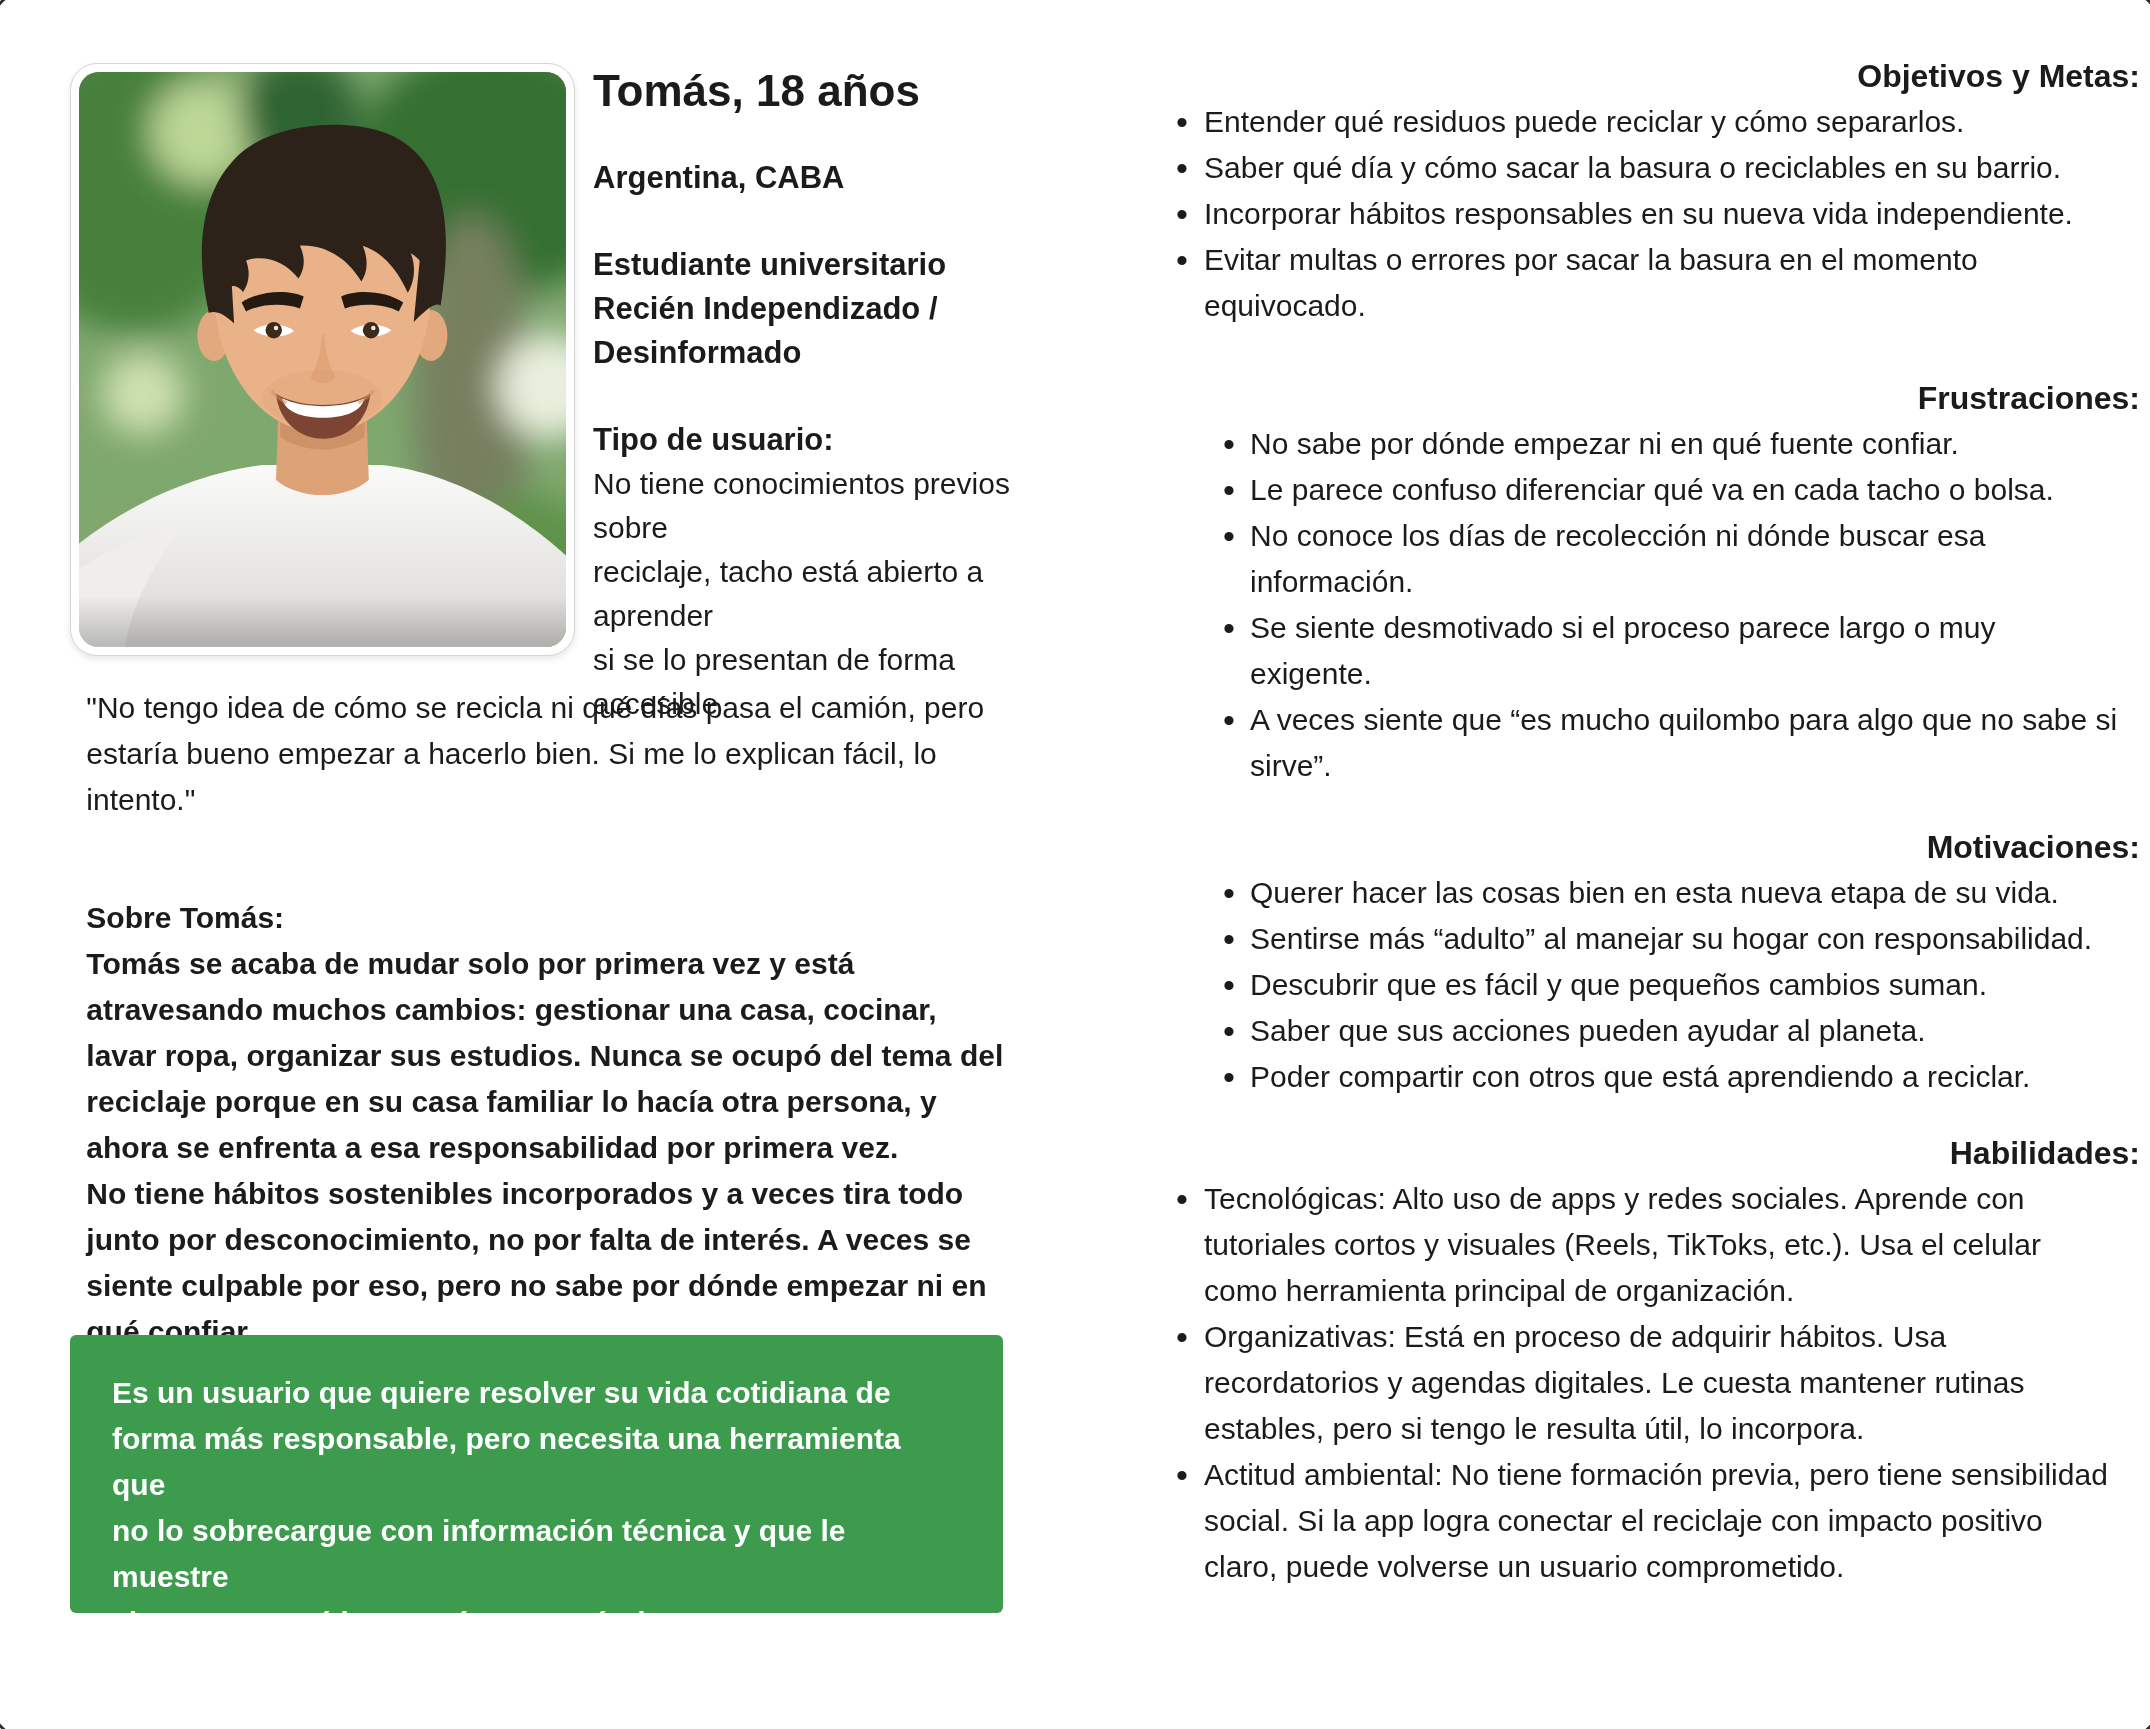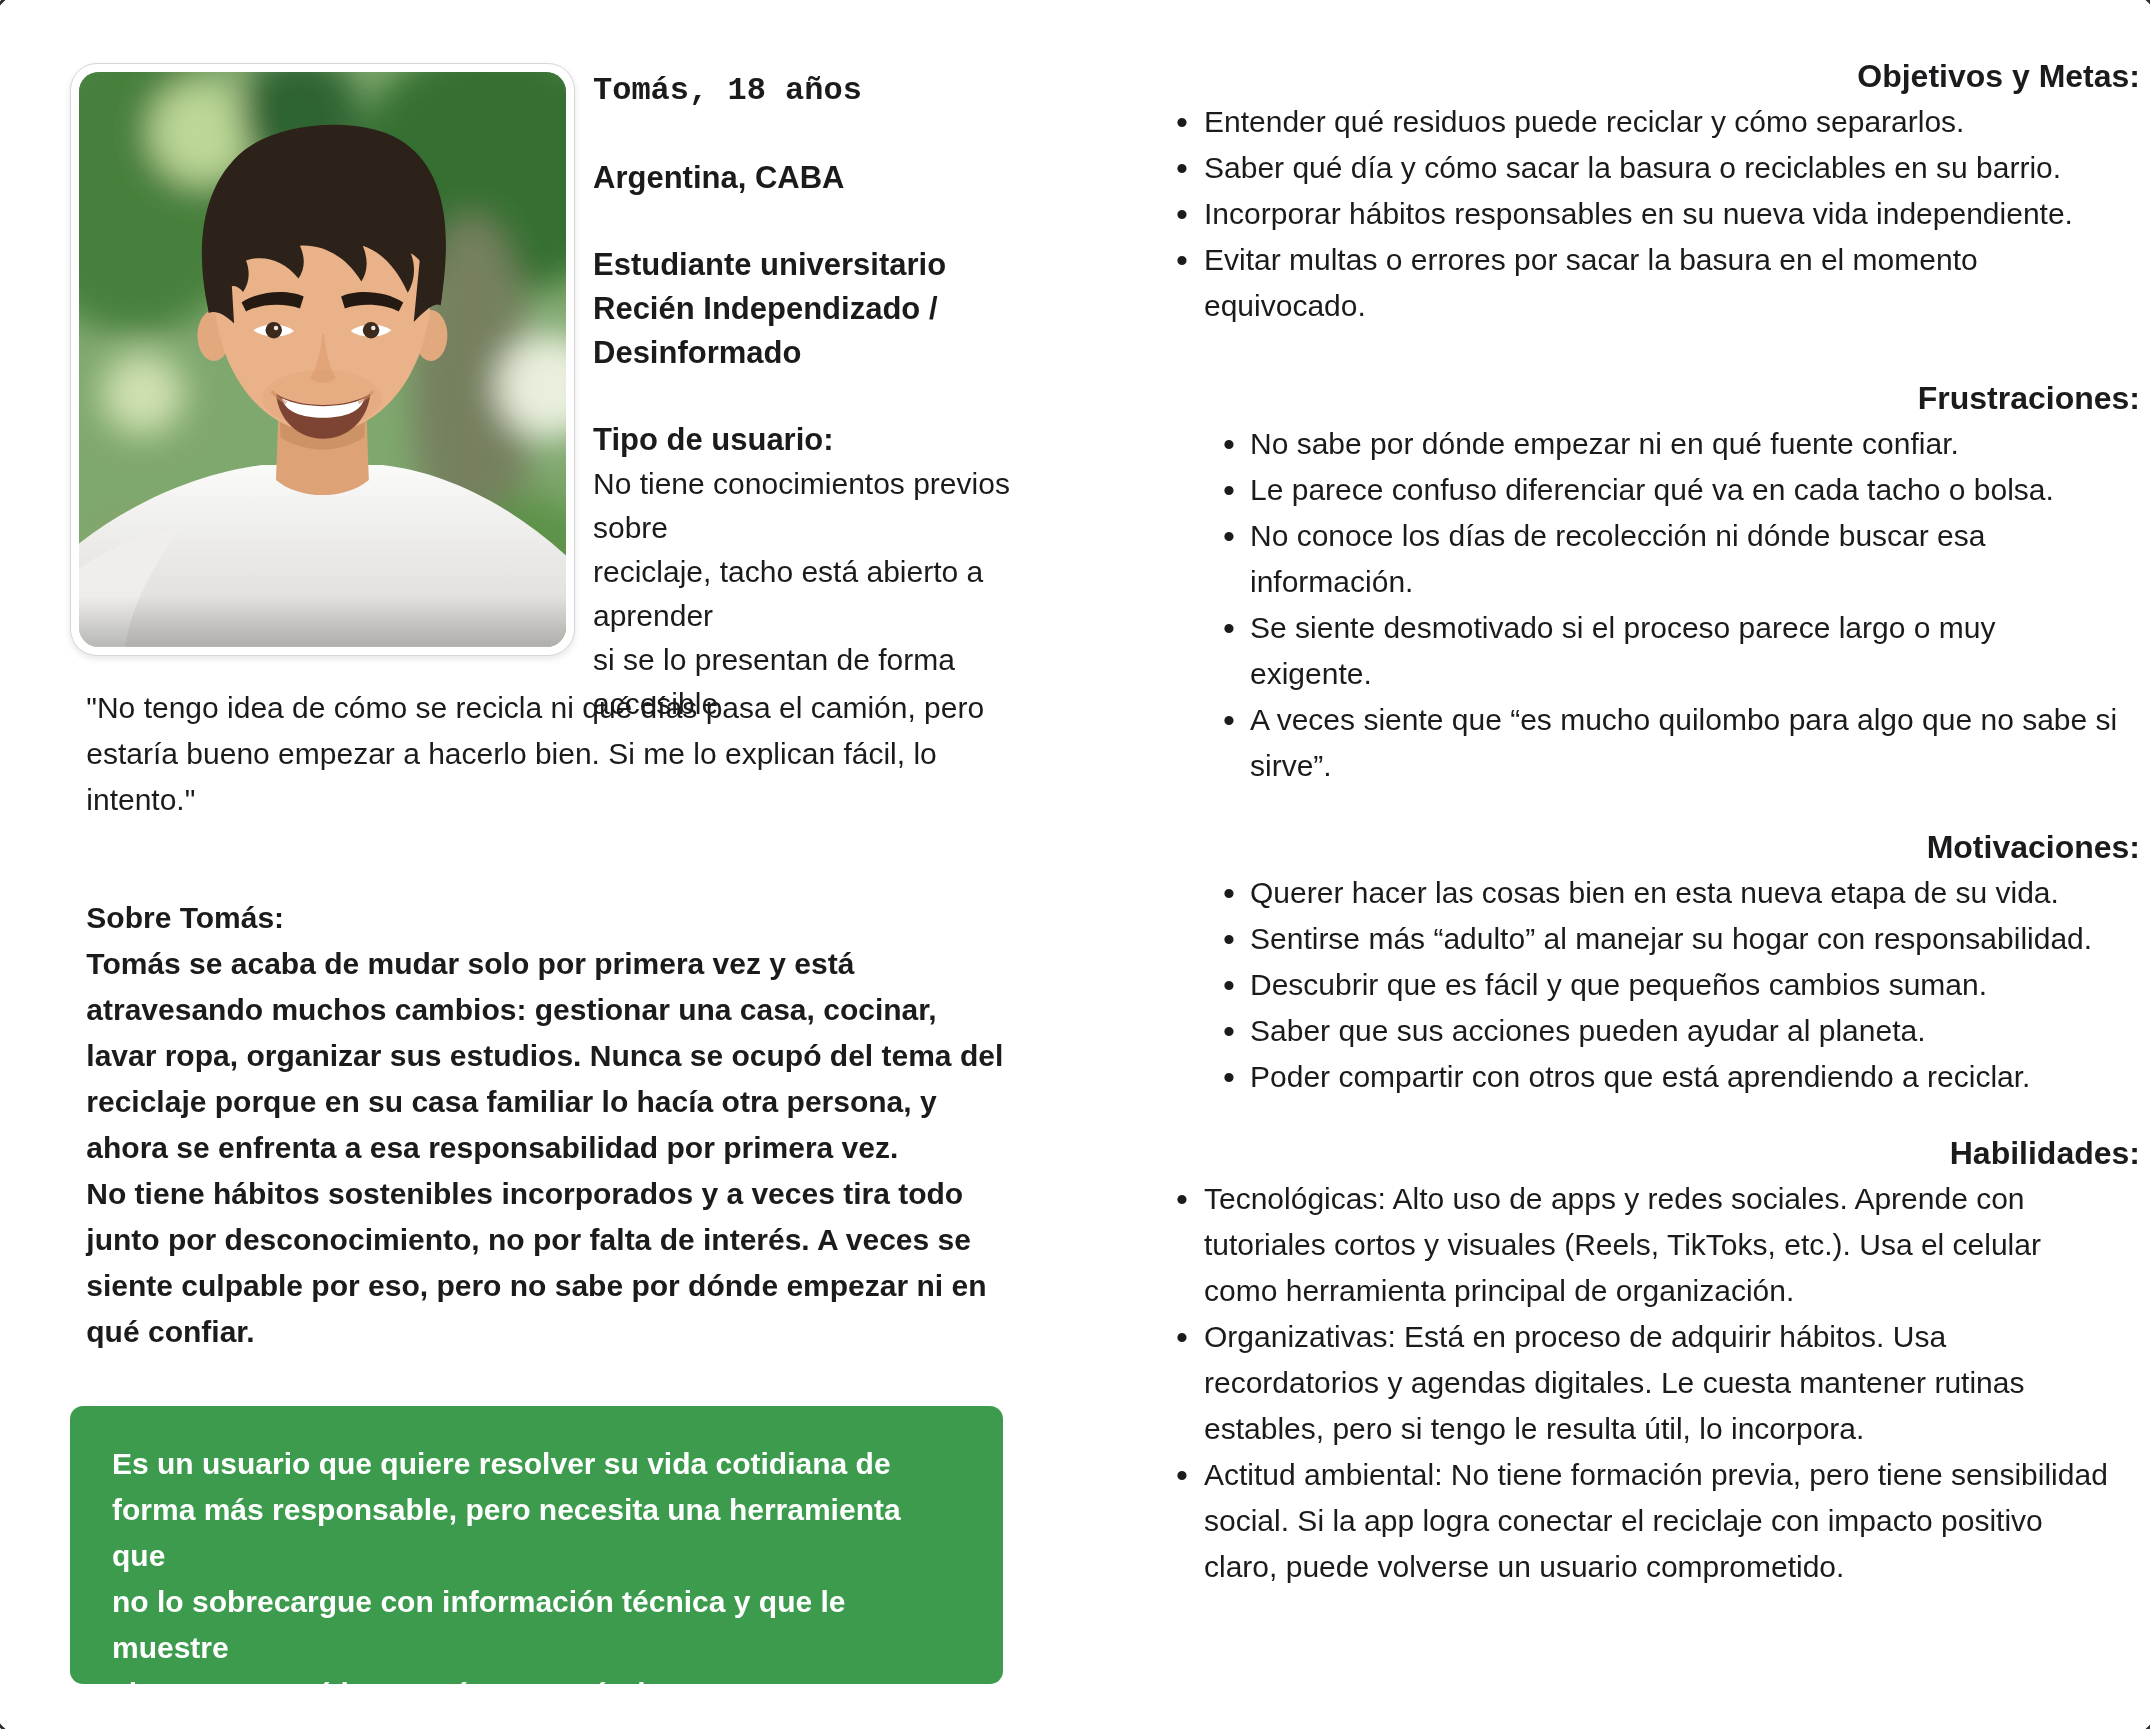--- a/index.html
+++ b/index.html
@@ -41,43 +41,43 @@
     background: #7fa86e;
   }
   .photo svg { display: block; width: 100%; height: 100%; }
 
   
   .profile-info {
     position: absolute; left: 523px; top: 6px; width: 494px;
     font-size: 31px; font-weight: 700; line-height: 44px;
   }
   .profile-info .blk { margin-bottom: 43px; }
-  .profile-info .name { font-size: 32px; font-family: Liberation Mono, monospace; }
+  .profile-info .name { font-size: 44px; }
   .profile-info .desc {
     font-weight: 400; font-size: 30px; white-space: pre-line;
   }
 
   
   .quote {
     position: absolute; left: 16.3px; top: 622px; width: 983px;
     font-size: 30px; font-weight: 400; line-height: 46px;
     white-space: pre-line;
   }
 
   
   .about { position: absolute; left: 16.3px; top: 792px; width: 1005px; }
   .about-title { font-size: 30px; font-weight: 700; line-height: 46px; margin-top: 40px; }
   .about-body  { font-size: 30px; font-weight: 700; line-height: 46px; white-space: pre-line; }
 
   
   .green-box {
-    position: absolute; left: 0; top: 1343px;
+    position: absolute; left: 0; top: 1272px;
     width: 933px; height: 278px;
     background: #3d9b4e;
-    border-radius: 13px;
+    border-radius: 6px;
     padding: 35px 44px 0 42px;
   }
   .green-box p {
     color: #ffffff; font-size: 30px; font-weight: 700;
     line-height: 46px; white-space: pre-line;
   }
 
   
   .right-col h2 {
     font-size: 32px; font-weight: 700; line-height: 46px; margin-top: 12px; text-align: right;

